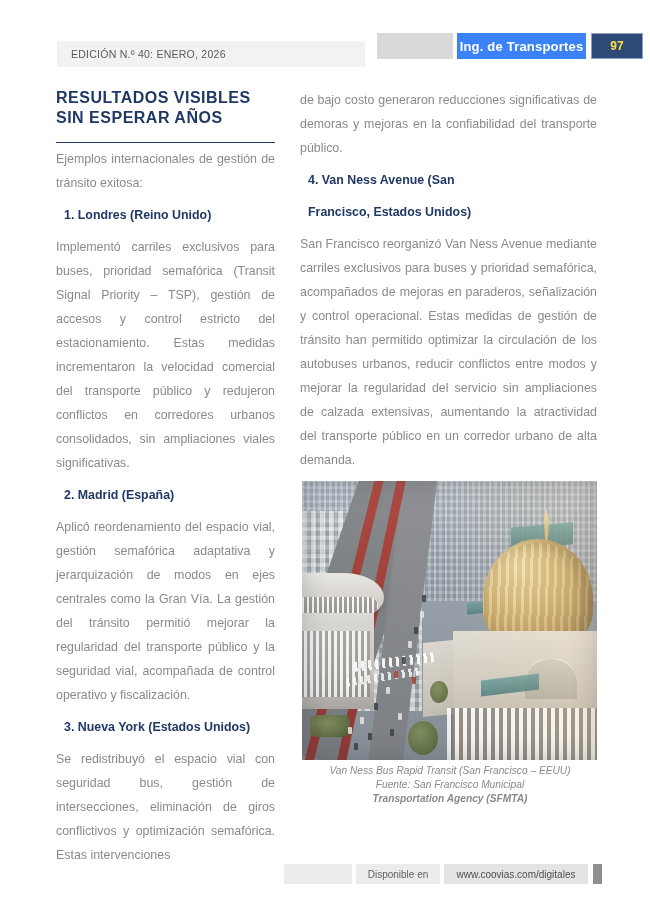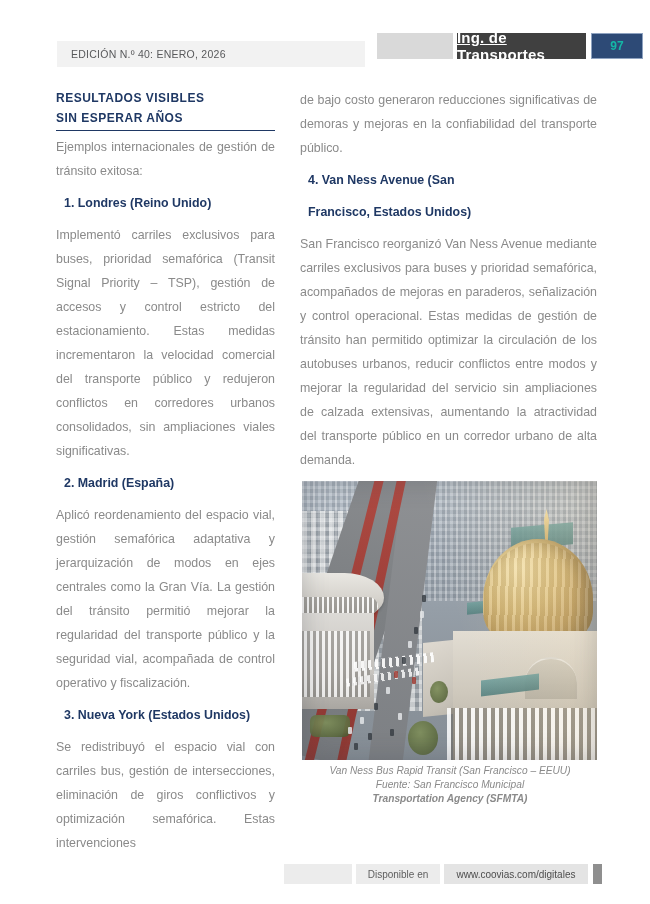--- a/index.html
+++ b/index.html
@@ -45,72 +45,71 @@
     width: 76px;
     height: 26px;
     background: #d9d9d9;
   }
   .header-section {
     position: absolute;
     left: 457px;
     top: 0;
     width: 129px;
     height: 26px;
-    background: #404040;
+    background: #3b82f6;
     display: flex;
     align-items: center;
     justify-content: center;
-    font-size: 15px;
+    font-size: 13px;
     font-weight: bold;
     color: #ffffff;
     letter-spacing: 0.2px;
-    text-decoration: underline;
   }
   .header-pageno {
     position: absolute;
     left: 591px;
     top: 0;
     width: 52px;
     height: 26px;
     background: #2d4a76;
     border: 1.5px solid #8ea2c0;
     box-sizing: border-box;
     display: flex;
     align-items: center;
     justify-content: center;
     font-size: 12px;
     font-weight: bold;
-    color: #14b8a6;
+    color: #fde047;
   }
 
   
   .col {
     position: absolute;
     top: 88px;
   }
   .col-left {
     left: 56px;
     width: 219px;
   }
   .col-right {
     left: 300px;
     width: 297px;
   }
 
   .sec-title {
     color: #1f3864;
-    font-size: 12px;
+    font-size: 16px;
     font-weight: bold;
     letter-spacing: 0.5px;
     line-height: 20px;
     margin: 0;
   }
   .sec-title-rule {
     border-bottom: 1.2px solid #1f3864;
-    padding-bottom: 2px;
+    padding-bottom: 14px;
     margin-bottom: 4px;
   }
 
   p.body {
     margin: 0;
     font-size: 12.4px;
     line-height: 24px;
     color: #8a8a8a;
     text-align: justify;
     text-justify: inter-word;
@@ -406,21 +405,21 @@
 
   <p class="body">Ejemplos internacionales de gestión de tránsito exitosa:</p>
 
   <p class="subhead">1. Londres (Reino Unido)</p>
   <p class="body">Implementó carriles exclusivos para buses, prioridad semafórica (Transit Signal Priority – TSP), gestión de accesos y control estricto del estacionamiento. Estas medidas incrementaron la velocidad comercial del transporte público y redujeron conflictos en corredores urbanos consolidados, sin ampliaciones viales significativas.</p>
 
   <p class="subhead">2. Madrid (España)</p>
   <p class="body">Aplicó reordenamiento del espacio vial, gestión semafórica adaptativa y jerarquización de modos en ejes centrales como la Gran Vía. La gestión del tránsito permitió mejorar la regularidad del transporte público y la seguridad vial, acompañada de control operativo y fiscalización.</p>
 
   <p class="subhead">3. Nueva York (Estados Unidos)</p>
-  <p class="body">Se redistribuyó el espacio vial con carriles bus, gestión de intersecciones, eliminación de giros conflictivos y optimización semafórica. Estas intervenciones</p>
+  <p class="body">Se redistribuyó el espacio vial con seguridad bus, gestión de intersecciones, eliminación de giros conflictivos y optimización semafórica. Estas intervenciones</p>
 </div>
 
 <div class="col col-right">
   <p class="body">de bajo costo generaron reducciones significativas de demoras y mejoras en la confiabilidad del transporte público.</p>
 
   <p class="subhead">4. Van Ness Avenue (San</p>
   <p class="subhead">Francisco, Estados Unidos)</p>
 
   <p class="body">San Francisco reorganizó Van Ness Avenue mediante carriles exclusivos para buses y prioridad semafórica, acompañados de mejoras en paraderos, señalización y control operacional. Estas medidas de gestión de tránsito han permitido optimizar la circulación de los autobuses urbanos, reducir conflictos entre modos y mejorar la regularidad del servicio sin ampliaciones de calzada extensivas, aumentando la atractividad del transporte público en un corredor urbano de alta demanda.</p>
 </div>

